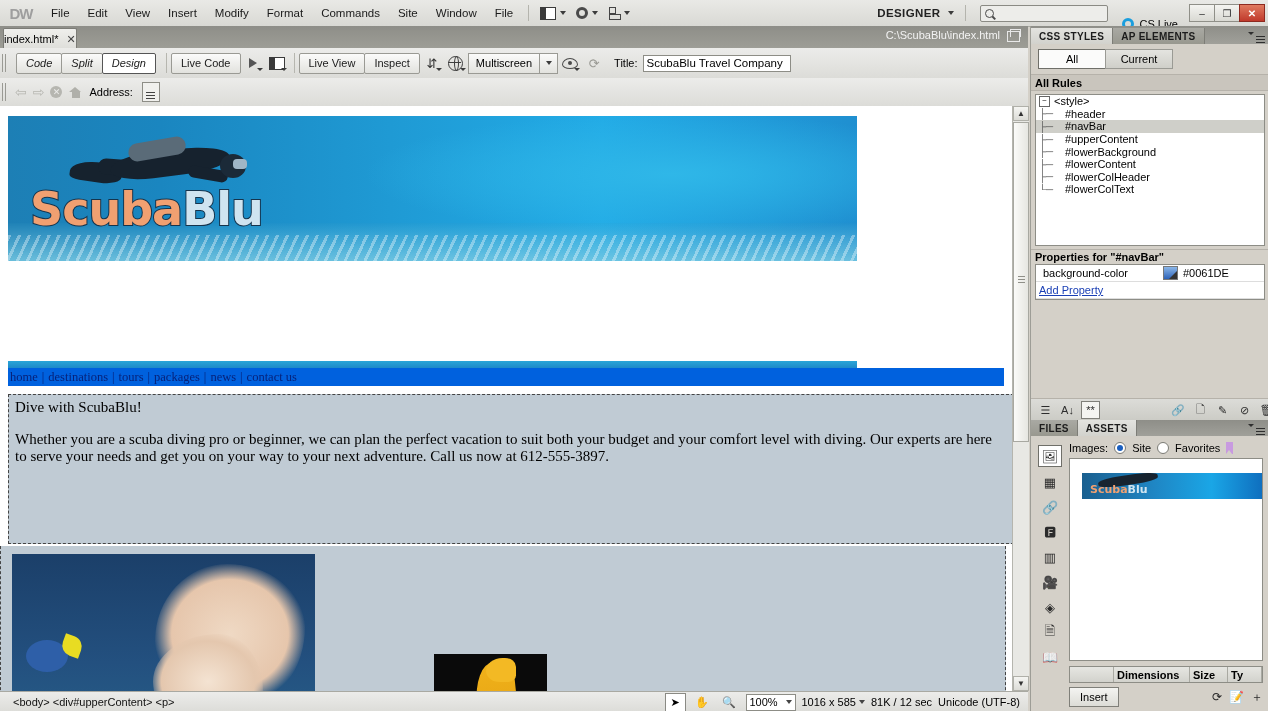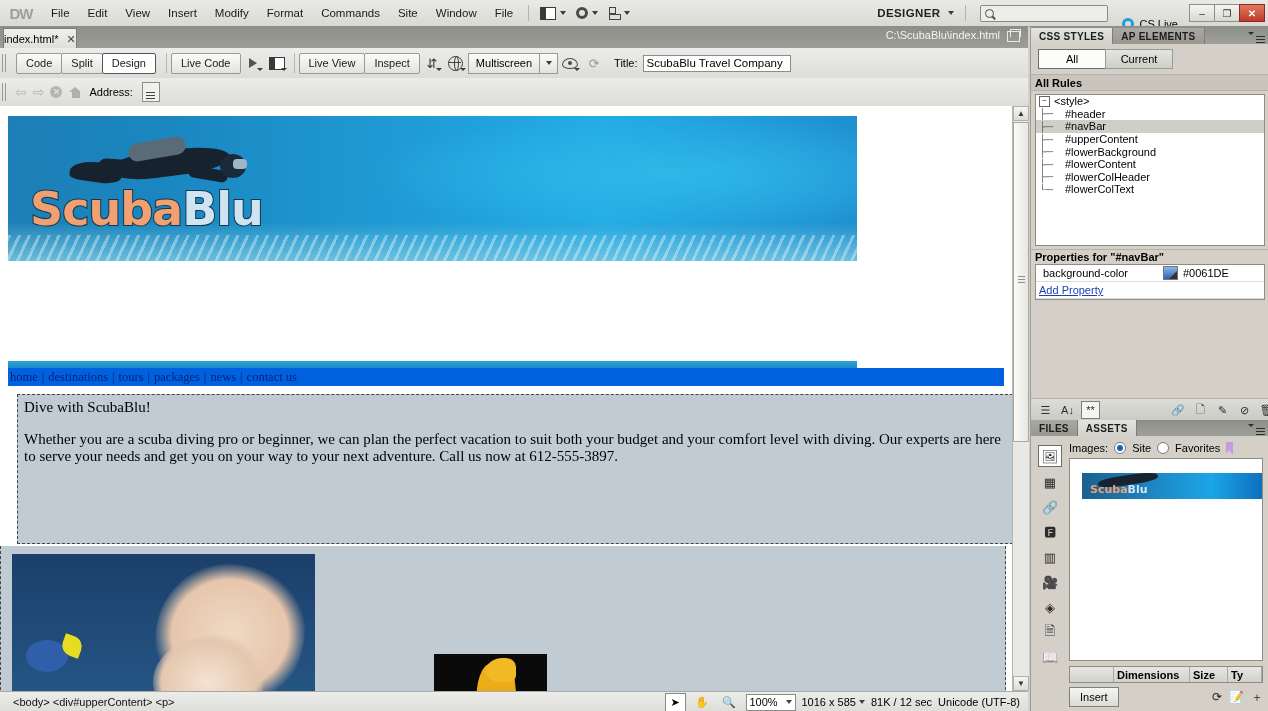--- a/index.html
+++ b/index.html
@@ -75,21 +75,21 @@
   }
   .grip{width:6px;height:18px;margin:0 4px 0 2px;
     background:repeating-linear-gradient(to right,#9a9a94 0 1px,transparent 1px 3px);}
   .btn{
     height:19px;padding:0 9px;border:1px solid #9a9a94;
     background:linear-gradient(#fbfbfa,#e2e2de);
     display:flex;align-items:center;font-size:11px;color:#1a1a1a;
     border-radius:2px;margin-left:-1px;
   }
   .btn.active{background:#ffffff;border-color:#555;box-shadow:inset 0 0 0 1px #fff;}
-  .btngrp{display:flex;margin:0 5px;}
+  .btngrp{display:flex;margin:0 5px;font-style:italic;}
   .tbicon{width:22px;height:20px;display:flex;align-items:center;justify-content:center;margin:0 1px;position:relative;}
   .vsep{width:1px;height:20px;background:#b6b6af;margin:0 5px;}
   .tri{width:0;height:0;border-left:8px solid #555;border-top:5px solid transparent;border-bottom:5px solid transparent;}
   .minicaret{width:0;height:0;border-left:3px solid transparent;border-right:3px solid transparent;border-top:3.5px solid #3c3c3c;position:absolute;right:1px;bottom:2px;}
   .globe{width:13px;height:13px;border:1.4px solid #3e3e3e;border-radius:50%;position:relative;}
   .globe:before{content:"";position:absolute;left:5px;top:-1px;width:3px;height:13px;border:1px solid #3e3e3e;border-radius:50%;}
   .globe:after{content:"";position:absolute;left:-1px;top:5px;width:13px;height:1px;background:#3e3e3e;}
   .updown{font-size:13px;color:#333;line-height:1;}
   .eye{width:14px;height:9px;border:1.3px solid #4a4a4a;border-radius:50% 50% 50% 50%/60% 60% 40% 40%;position:relative;}
   .eye:after{content:"";position:absolute;left:4.5px;top:2px;width:4px;height:4px;border-radius:50%;background:#4a4a4a;}
@@ -172,21 +172,21 @@
   .navbar{
     position:absolute;left:8px;top:262px;width:996px;height:18px;
     background:#0061DE;display:flex;align-items:center;padding-left:2px;
     box-sizing:border-box;
   }
   .navbar a{color:#06227a;font-size:12.5px;font-family:"Liberation Serif",serif;text-decoration:none;white-space:nowrap;}
   .nav-sep{color:#06227a;font-size:12.5px;font-family:"Liberation Serif",serif;padding:0 4px;}
   .nav-over{position:absolute;left:8px;top:255px;width:849px;height:8px;
     background:linear-gradient(to bottom,#2aa5d8,#1d86c6);}
   .upper{
-    position:absolute;left:17px;top:288px;width:1006px;min-height:150px;
+    position:absolute;left:8px;top:288px;width:1006px;min-height:150px;
     background:#c0cbd4;border:1px dashed #444;box-sizing:border-box;padding:4px 6px 10px 6px;
   }
   .upper p{margin:0 0 14px 0;font-family:"Liberation Serif",serif;font-size:15px;line-height:1.18;color:#000;}
   .lower{
     position:absolute;left:0;top:440px;width:1006px;height:255px;
     background:#c0cbd4;border:1px dashed #444;border-top:none;box-sizing:border-box;
   }
   .ph{position:absolute;background:#2a4a6e;overflow:hidden;}
   .ph1{left:11px;top:8px;width:303px;height:240px;
     background:linear-gradient(to bottom,#1b3f69 0%,#23507f 45%,#2a6a8f 100%);}

